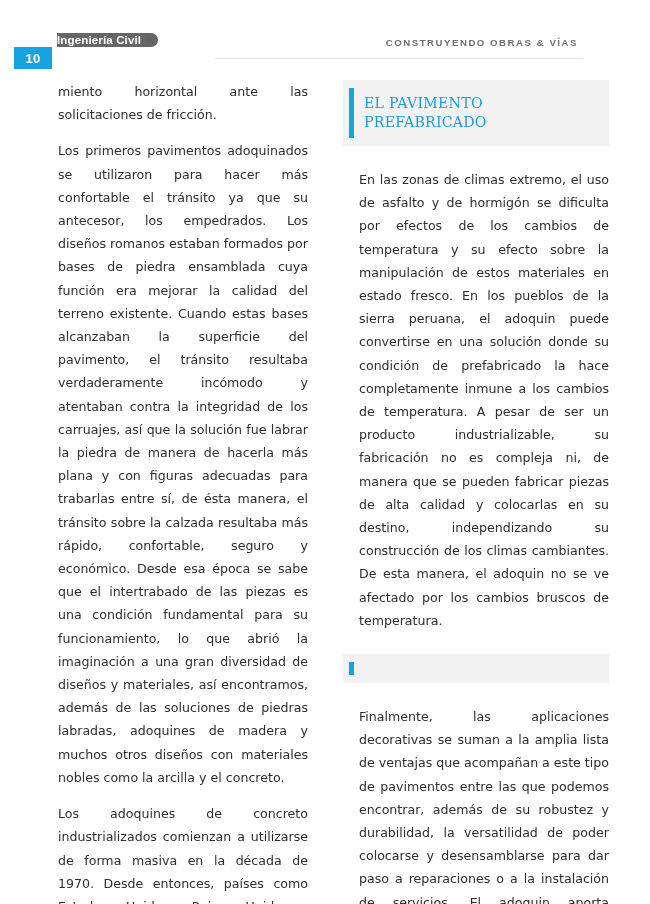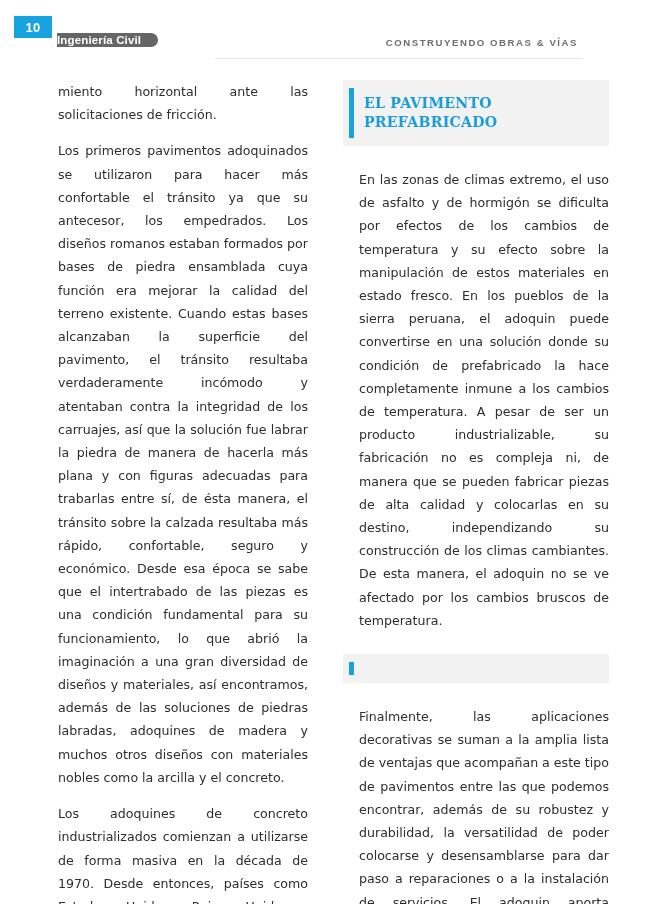--- a/index.html
+++ b/index.html
@@ -20,21 +20,21 @@
   .page-header {
     position: absolute;
     left: 0;
     top: 0;
     width: 650px;
     height: 62px;
   }
   .folio-badge {
     position: absolute;
     left: 14px;
-    top: 16px;
+    top: 47px;
     width: 38px;
     height: 22px;
     background: #17a3e0;
     color: #ffffff;
     font-size: 13px;
     font-weight: bold;
     letter-spacing: 0.3px;
     display: flex;
     align-items: center;
     justify-content: center;
@@ -120,21 +120,21 @@
     top: 8px;
     bottom: 8px;
     width: 5px;
     background: #17a3e0;
   }
   .head-block h2 {
     margin: 0;
     font-family: "DejaVu Serif", serif;
     font-size: 14.2px;
     line-height: 18.5px;
-    font-weight: bold;
+    font-weight: normal;
     color: #1b9ddb;
     letter-spacing: 0.2px;
     text-transform: uppercase;
   }
 </style>
 </head>
 <body>
 
 <div class="page-header">
   <div class="folio-badge">10</div>

